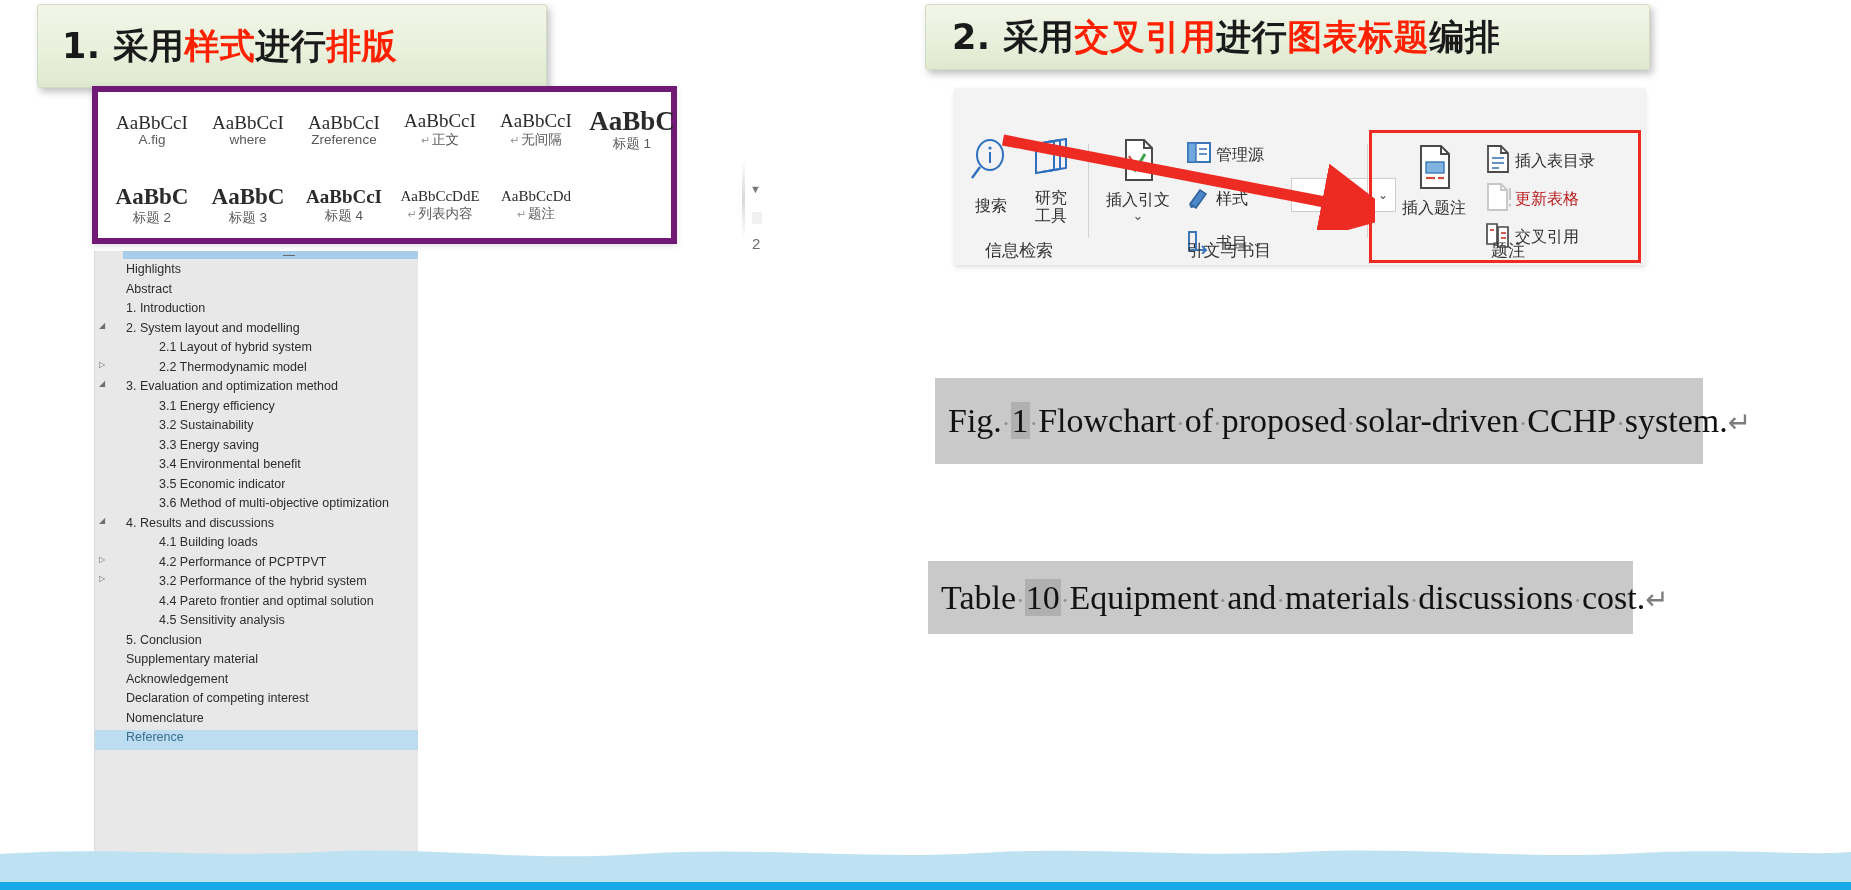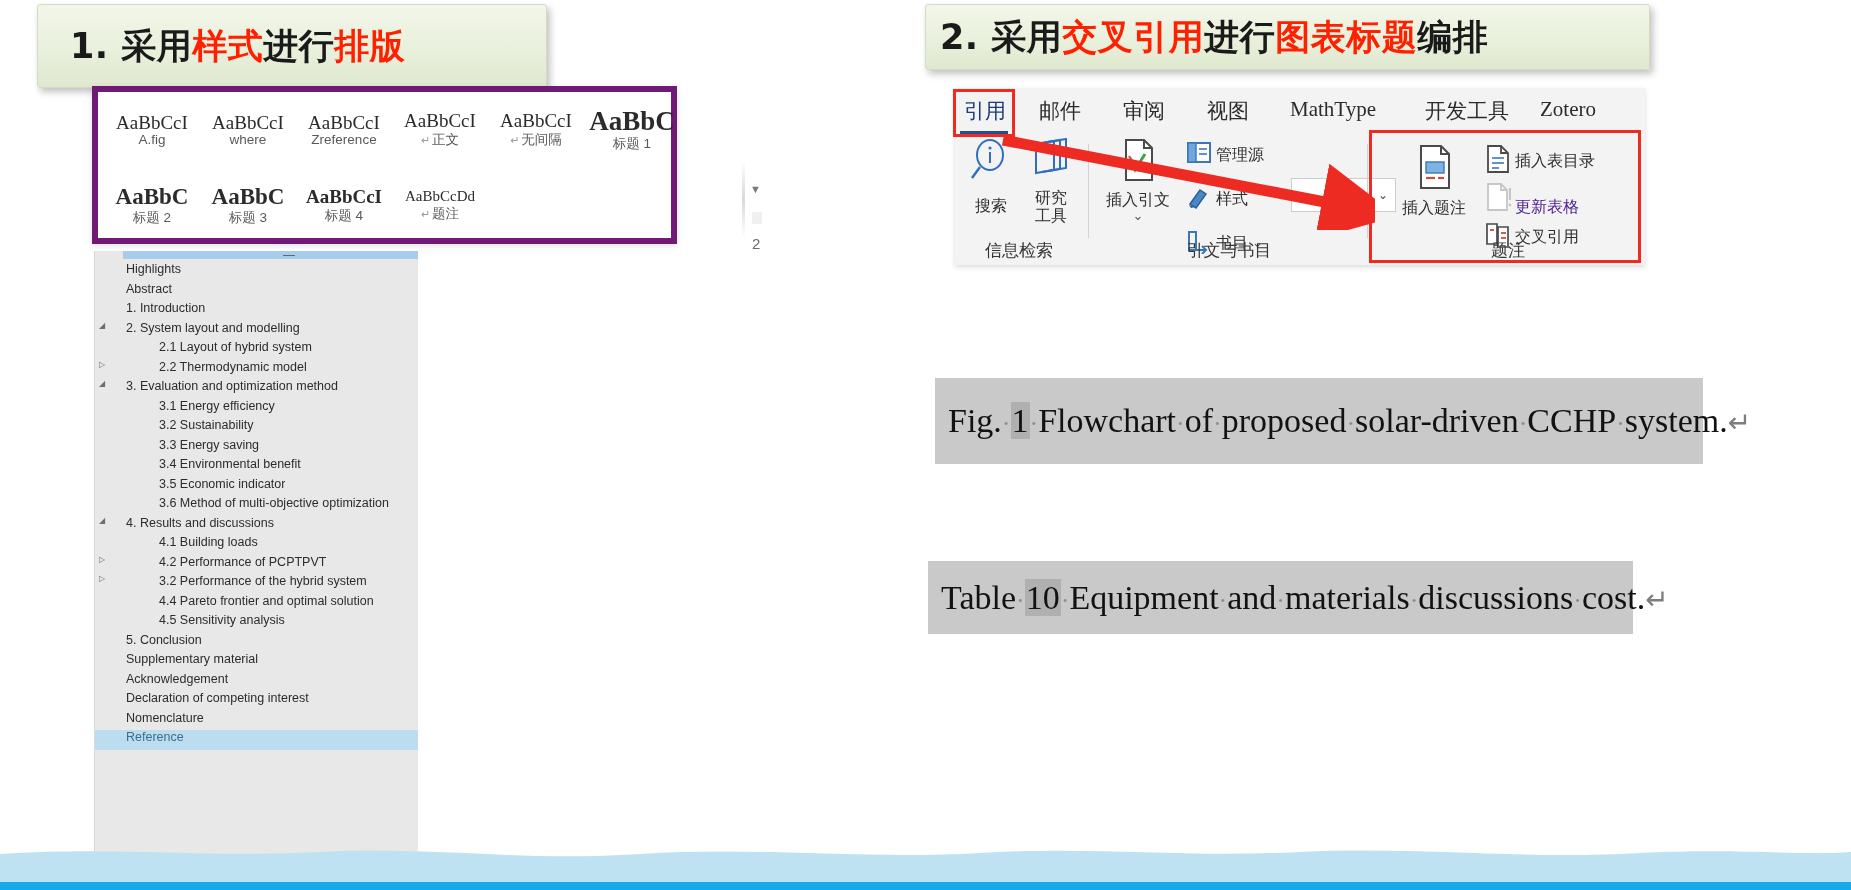--- a/index.html
+++ b/index.html
@@ -23,23 +23,23 @@
   }
   .banner-text {
     font-family:"DejaVu Sans", sans-serif;
     font-weight:bold;
     white-space:nowrap;
     letter-spacing:.5px;
   }
   .banner-text .red { color:#ff2000; }
   .banner-text .blk { color:#1a1a1a; }
 
-  #banner-1 { left:37px; top:4px; width:510px; height:84px; padding-left:32px; }
+  #banner-1 { left:37px; top:4px; width:510px; height:84px; padding-left:24px; }
   #banner-1 .banner-text { font-size:35px; }
-  #banner-2 { left:925px; top:4px; width:725px; height:66px; padding-left:14px; }
+  #banner-2 { left:925px; top:4px; width:725px; height:66px; padding-left:26px; }
   #banner-2 .banner-text { font-size:35px; }
 
   
   #styles-gallery {
     position:absolute; left:92px; top:86px; width:585px; height:158px;
     background:#ffffff;
     border:6px solid #701a75;
     box-shadow:0 2px 6px rgba(0,0,0,.12);
   }
   .style-row { display:flex; height:76px; padding-left:6px; }
@@ -173,21 +173,21 @@
   .rbtn {
     position:absolute;
     display:flex; flex-direction:column; align-items:center;
     font-size:16px; color:#2f2f2f;
     font-family:"DejaVu Sans", sans-serif;
     line-height:1.12; white-space:nowrap; text-align:center;
   }
   .rbtn .glyph { margin-bottom:3px; }
   .rbtn.small { flex-direction:row; align-items:center; font-size:16px; }
   .rbtn.small .glyph { margin:0 4px 0 0; }
-  .rbtn.dim { color:#4c1d95;align-items:flex-end; }
+  .rbtn.dim { color:#b91c1c; }
 
   
   #grp-info { left:0; width:128px; }
   #btn-search { left:11px; top:6px; width:50px;gap:8px; }
   #btn-research { left:68px; top:6px; width:56px; }
 
   
   #grp-cite { left:139px; width:270px; }
   #btn-insert-citation { left:8px; top:6px; width:72px; }
   #btn-manage-source { left:92px; top:8px; }
@@ -279,20 +279,24 @@
       </div>
       <div class="style-cell">
         <div class="style-sample s-lg">AaBbC</div>
         <div class="style-name">标题 3</div>
       </div>
       <div class="style-cell">
         <div class="style-sample s-md">AaBbCcI</div>
         <div class="style-name">标题 4</div>
       </div>
       <div class="style-cell">
+        <div class="style-sample s-sm">AaBbCcDdE</div>
+        <div class="style-name"><span class="pil">↵</span>列表内容</div>
+      </div>
+      <div class="style-cell">
         <div class="style-sample s-sm">AaBbCcDd</div>
         <div class="style-name"><span class="pil">↵</span>题注</div>
       </div>
     </div>
 </div>
 <div id="gallery-edge"></div>
 <div id="gallery-artifact-3">▼</div>
 <div id="gallery-artifact-1"></div>
 <div id="gallery-artifact-2">2</div>
 
@@ -398,31 +402,20 @@
       </div>
       <div class="nav-item lv0 highlight">
         <span class="tri empty">·</span>
         <span class="lbl">Reference</span>
       </div>
     </div>
 </div>
 
 <div id="ribbon">
 
-  <div id="ribbon-tabs">
-    <div class="rtab" id="rtab-0">引用</div>
-    <div id="rtab-0-underline"></div>
-    <div id="rtab-0-box"></div>
-    <div class="rtab" id="rtab-1">邮件</div>
-    <div class="rtab" id="rtab-2">审阅</div>
-    <div class="rtab" id="rtab-3">视图</div>
-    <div class="rtab" id="rtab-4">MathType</div>
-    <div class="rtab" id="rtab-5">开发工具</div>
-    <div class="rtab" id="rtab-6">Zotero</div>
-  </div>
 
   <div id="ribbon-body">
 
     <div class="rgroup" id="grp-info">
       <div class="rbtn" id="btn-search">
         <span class="glyph">
           <svg width="40" height="44" viewBox="0 0 40 44">
             <ellipse cx="19" cy="17" rx="13" ry="15" fill="none" stroke="#2f6fbf" stroke-width="2"></ellipse>
             <line x1="9" y1="29" x2="1" y2="40" stroke="#2f6fbf" stroke-width="2.4"></line>
             <circle cx="19" cy="10" r="1.6" fill="#2f6fbf"></circle>

